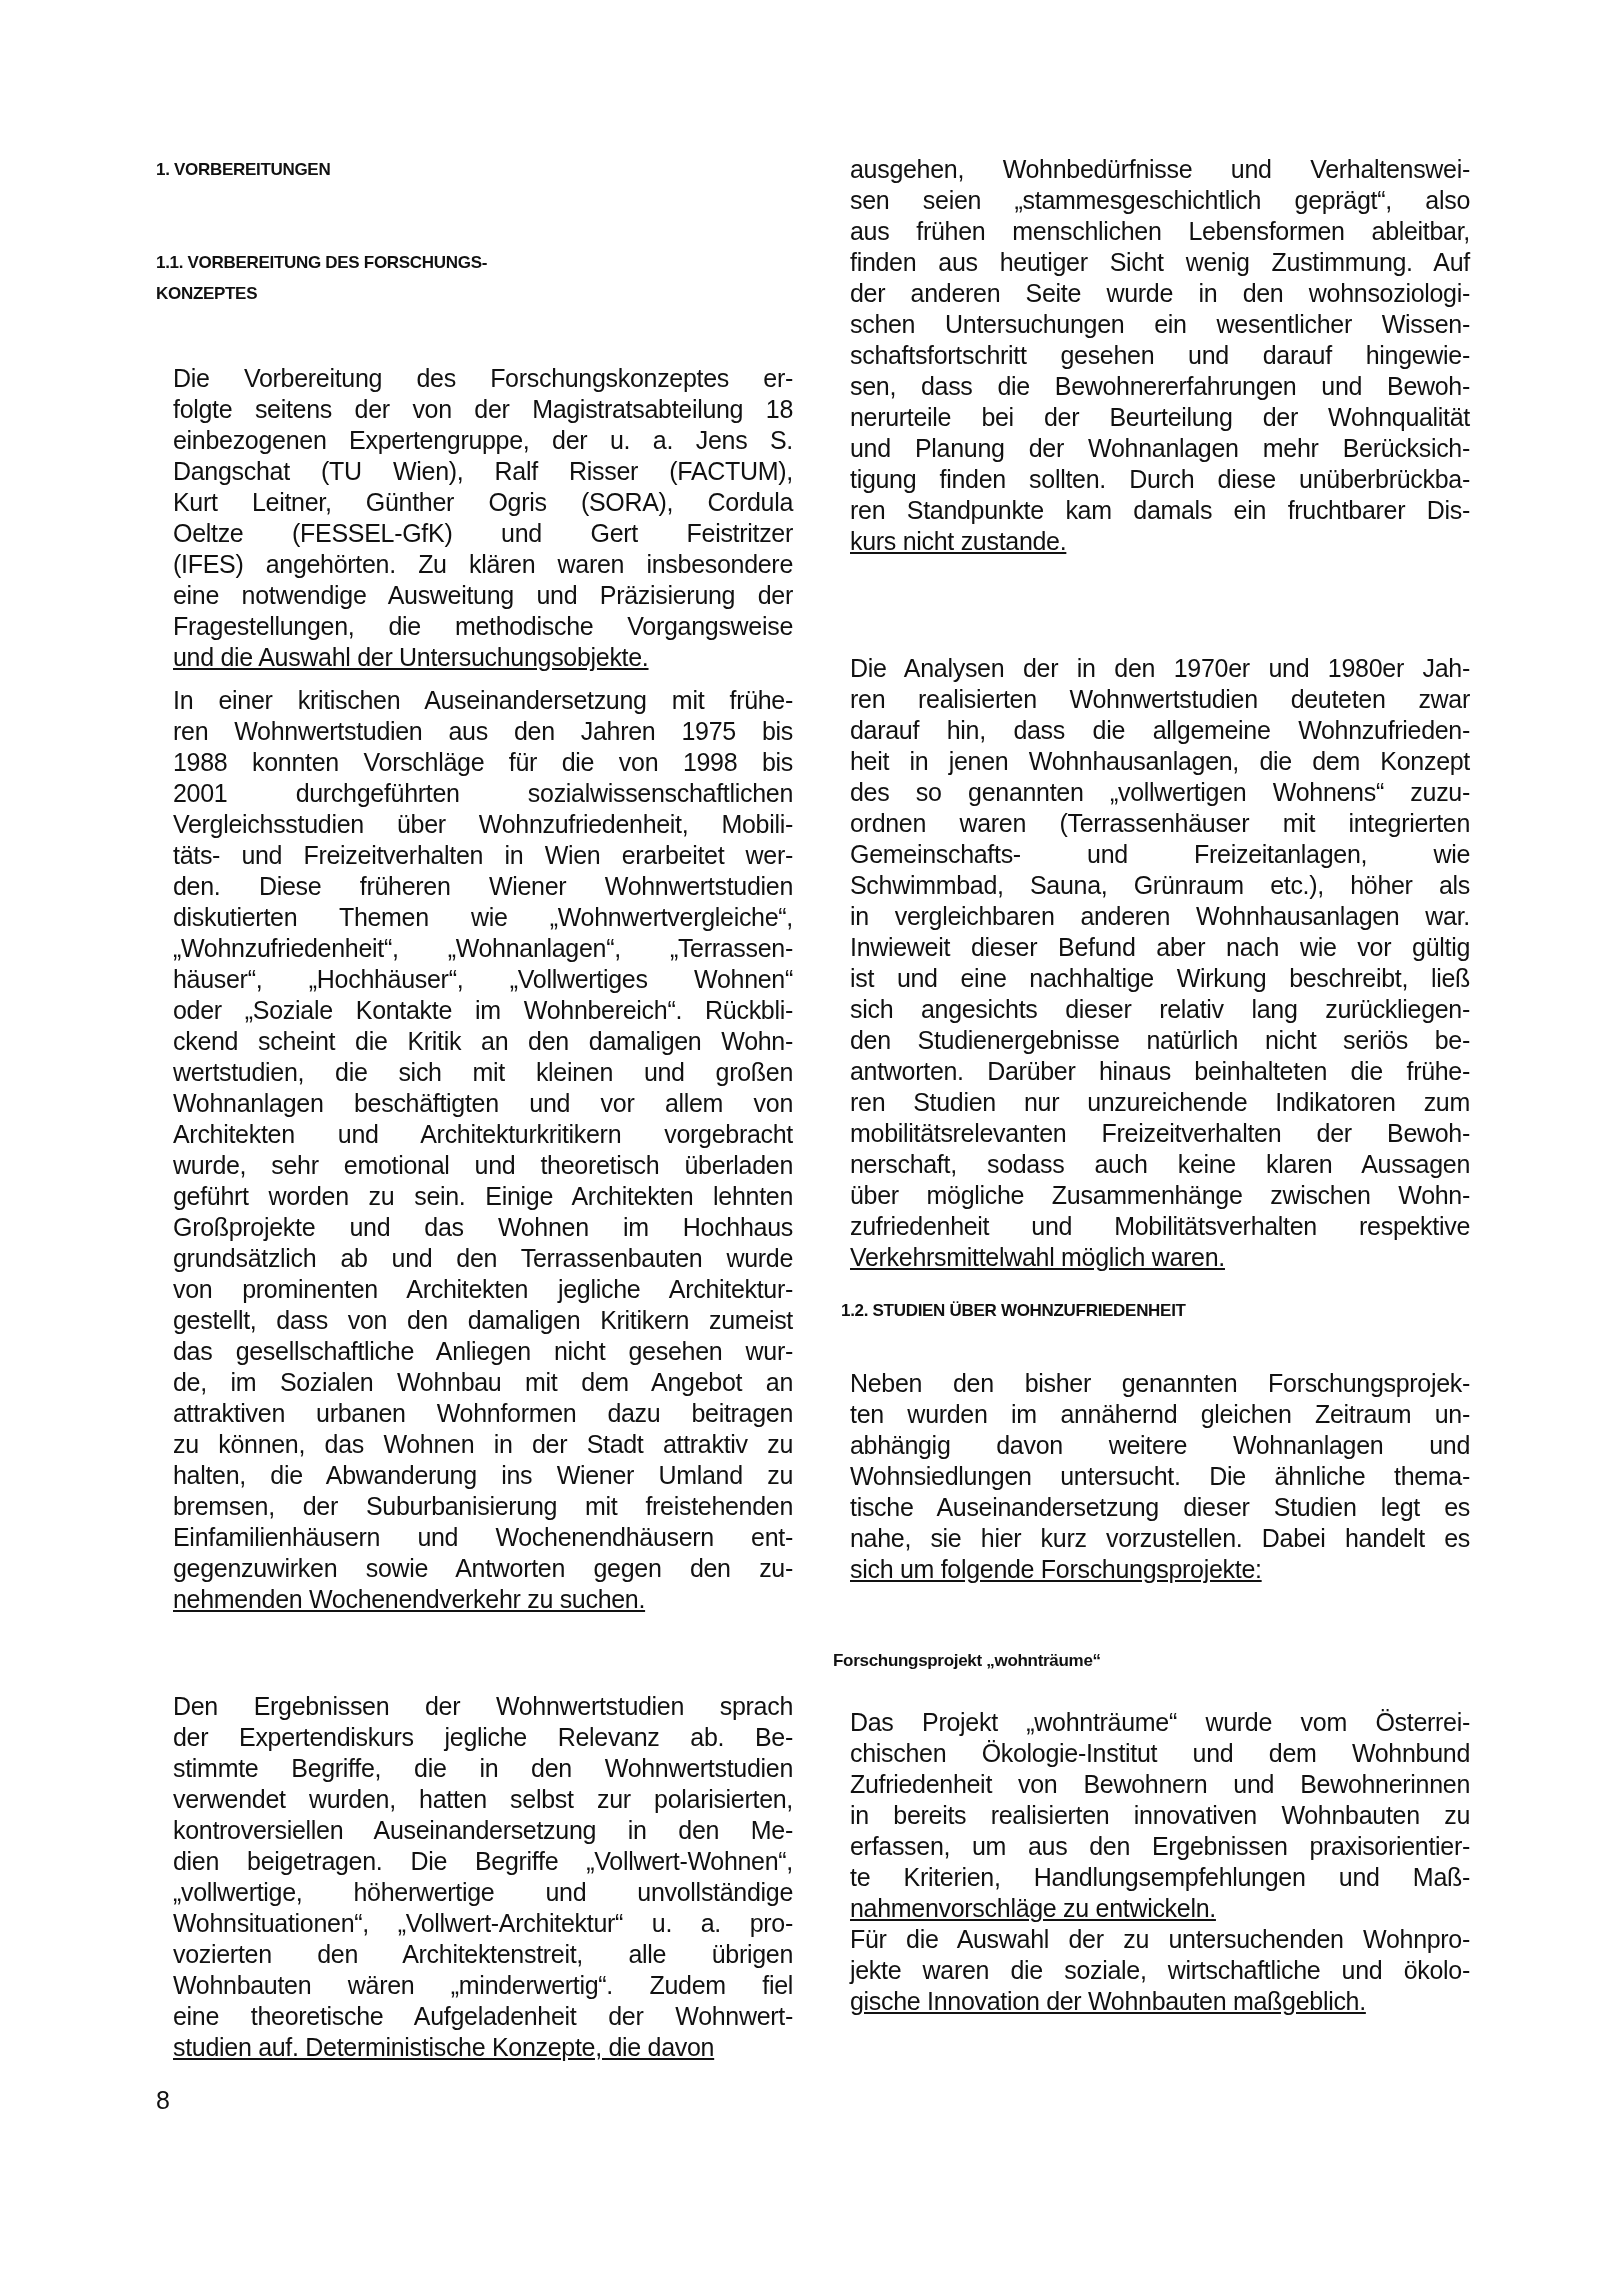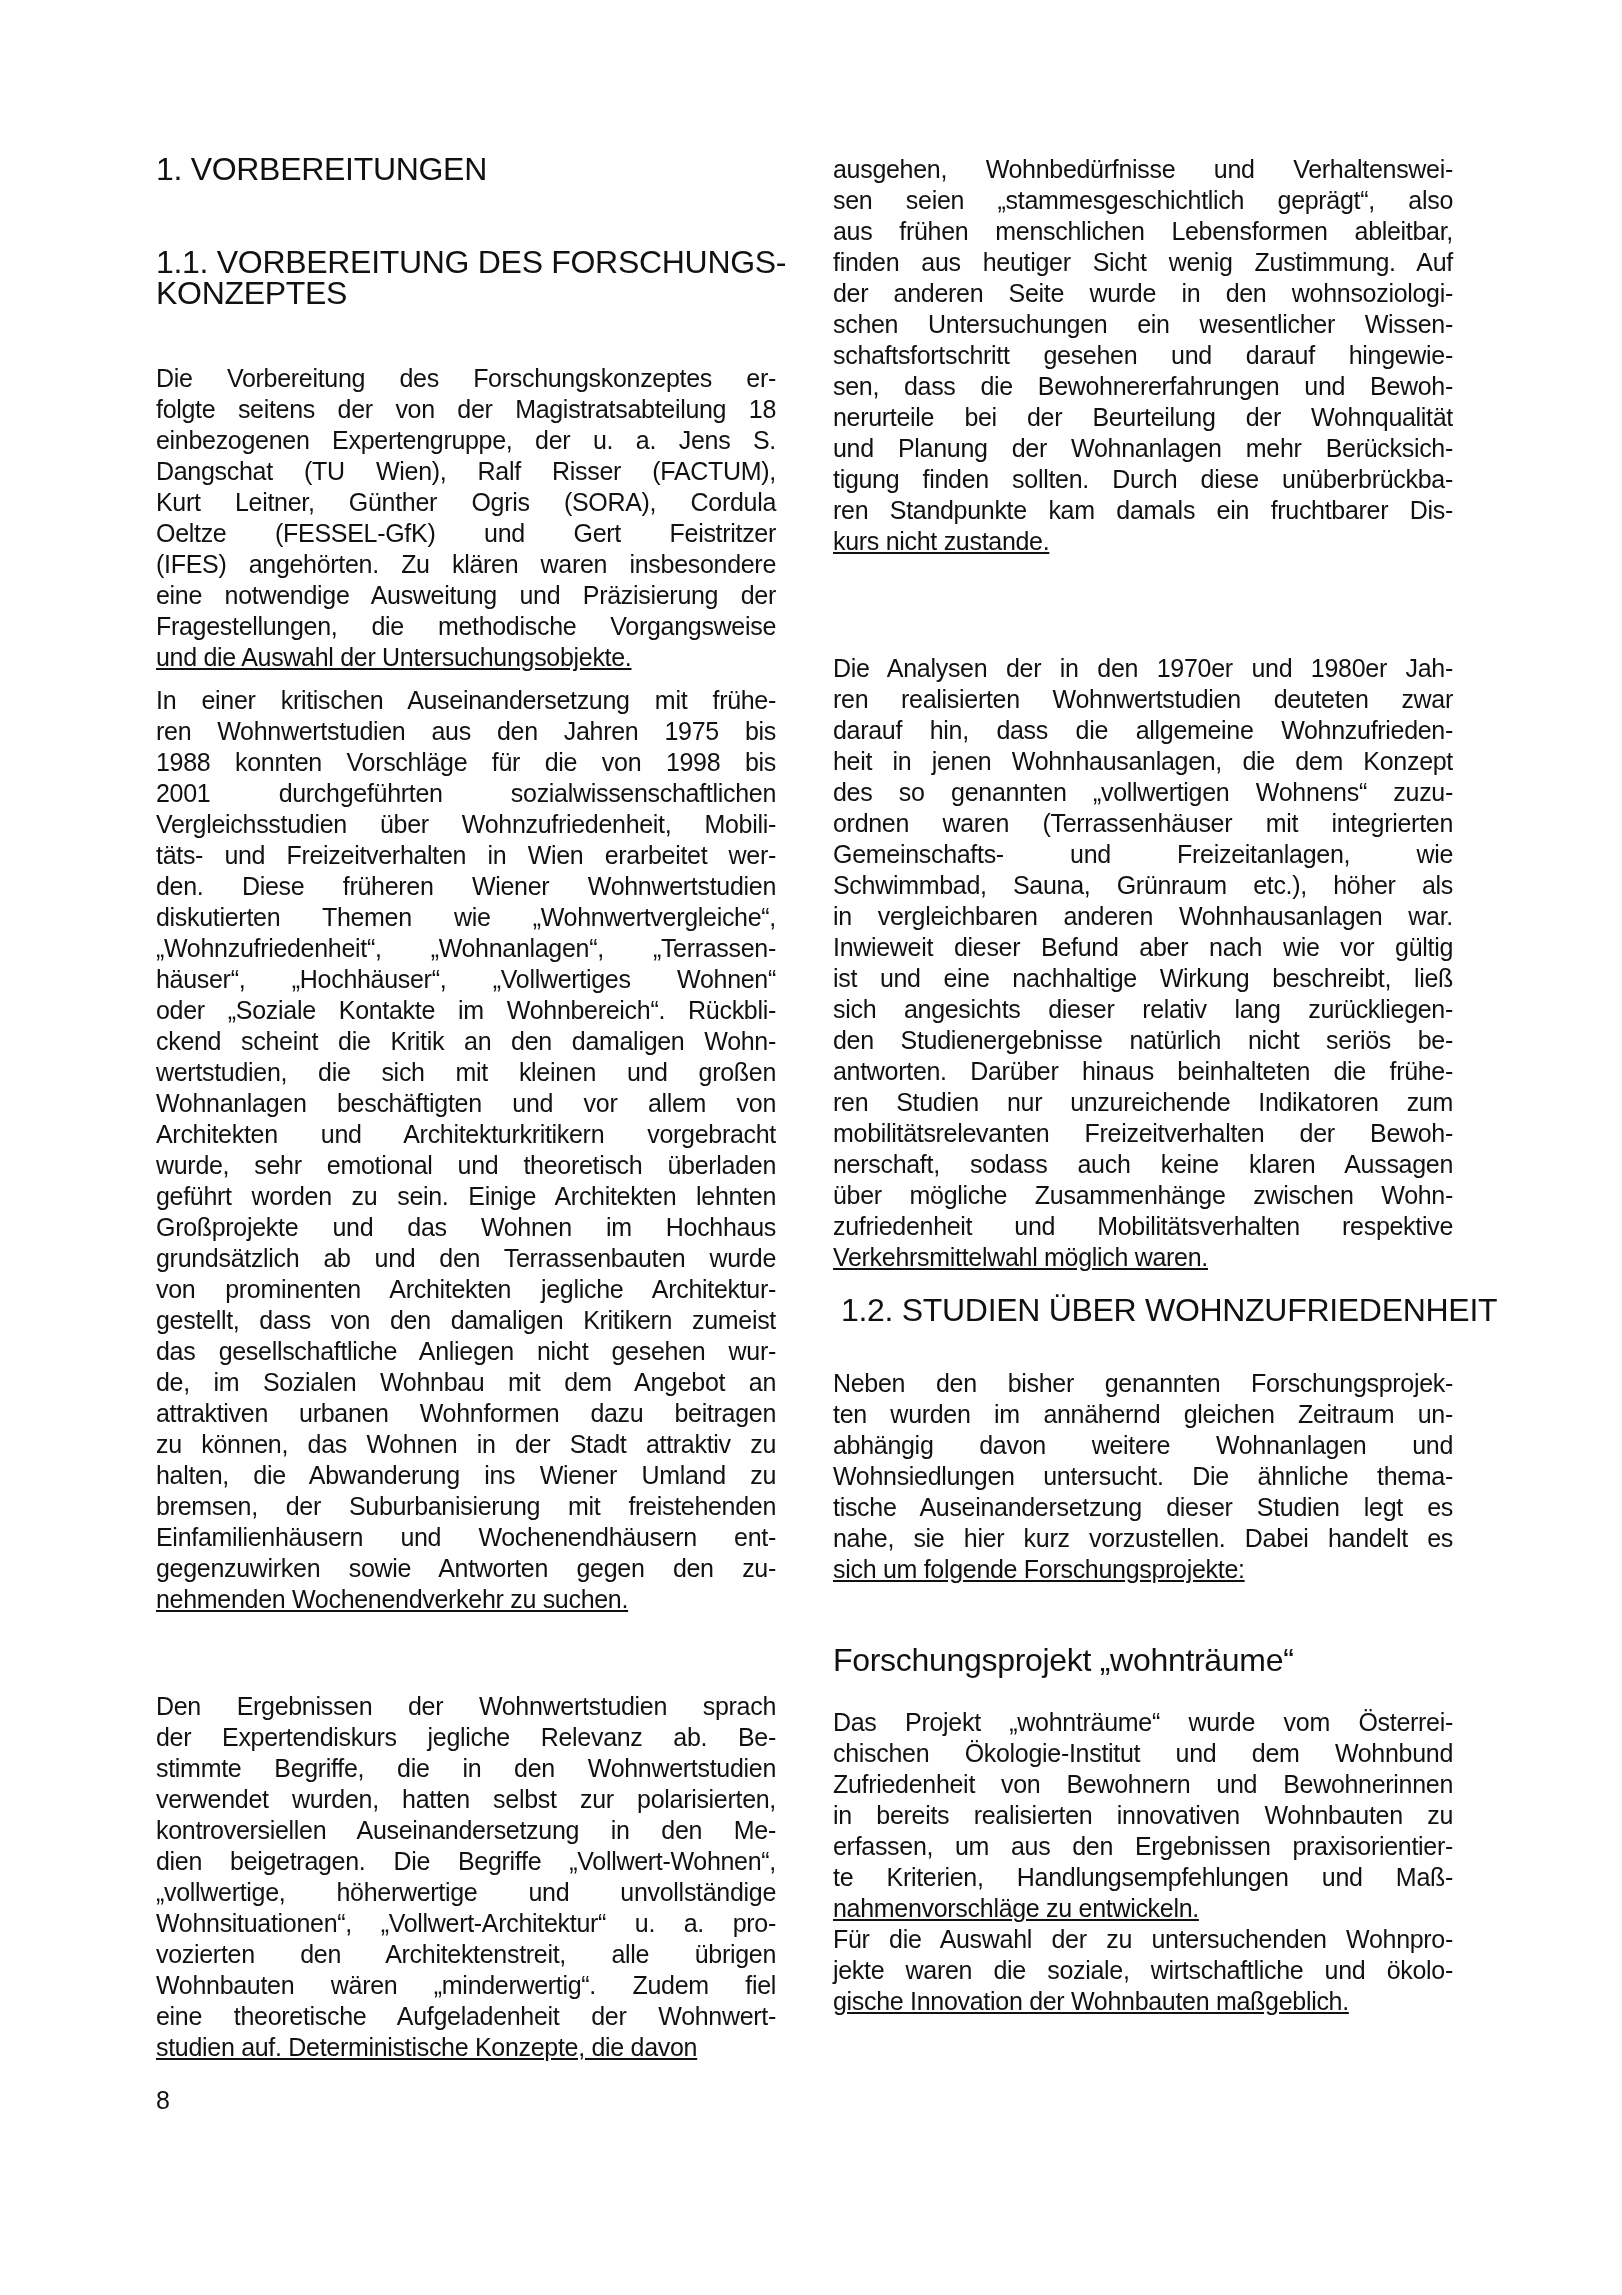--- a/index.html
+++ b/index.html
@@ -1,22 +1,22 @@
 <!DOCTYPE html>
 <html style="font-size:13px"><head>
 <meta charset="utf-8">
 <style>
   html, body { margin:0; padding:0; background:#ffffff; }
   body { width:1622px; height:2295px; position:relative; overflow:hidden;
          font-family:"Liberation Sans", sans-serif; color:#111111; }
   .col { position:absolute; top:0; width:620px; }
   #col-left { left:156px; }
   #col-right { left:833px; }
-  .h { position:absolute; left:0; font-weight:normal; font-size:32px; line-height:31px; letter-spacing:-0.3px; white-space:nowrap; }
-  .para { position:absolute; left:0; width:620px; }
+  .h { position:absolute; left:0; font-weight:bold; font-size:17px; line-height:31px; letter-spacing:-0.3px; white-space:nowrap; }
+  .para { position:absolute; left:17px; width:620px; }
   .ln { display:block; height:31px; line-height:31px; font-size:25px; letter-spacing:-0.3px;
         text-align:justify; text-align-last:justify; white-space:nowrap; overflow:visible; }
   .ln.last { text-align-last:left;text-decoration:underline; }
   .pagenum { position:absolute; left:156px; top:2085px; font-size:25px; line-height:31px; }
 </style>
 </head>
 <body>
 
 <div id="col-left" class="col">
   <div class="h" style="top:154px;">1. VORBEREITUNGEN</div>

